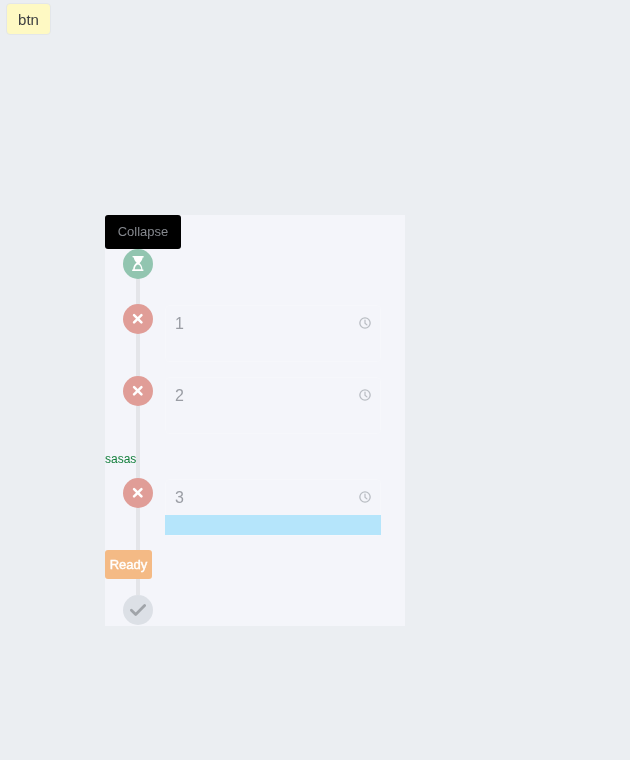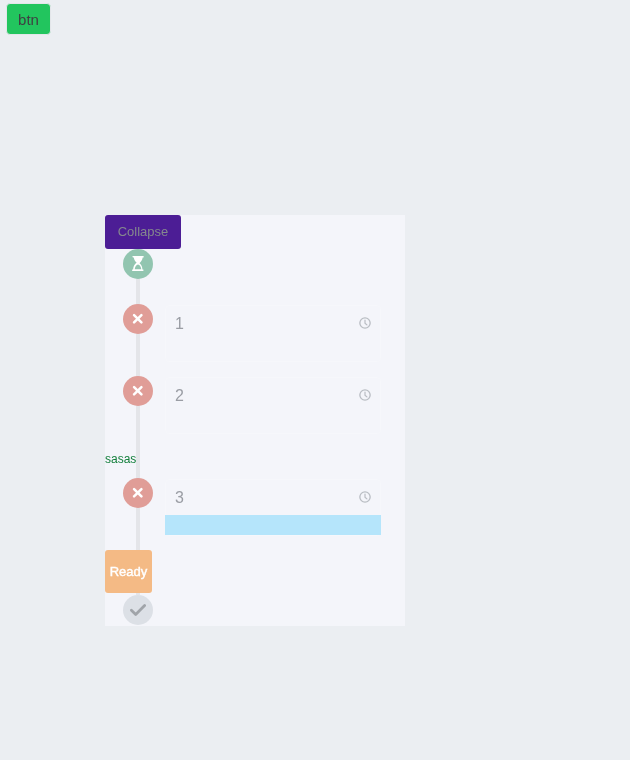--- a/index.html
+++ b/index.html
@@ -9,39 +9,39 @@
     background:#ebeef2;
     font-family:"Liberation Sans", sans-serif;
     overflow:hidden;
     position:relative;
   }
 
   
   .btn-top {
     position:absolute; left:6px; top:3px;
     width:45px; height:32px;
-    background:#22c55e; border:1px solid #e3e6ea; border-radius:4px;
+    background:#fef9c3; border:1px solid #e3e6ea; border-radius:4px;
     color:#3e4042; font-size:15px; line-height:1;
     display:flex; align-items:center; justify-content:center;
     box-sizing:border-box;
   }
 
   
   .panel {
     position:absolute; left:105px; top:215px;
     width:300px; height:411px;
     background:#f4f5fa;
     box-sizing:border-box;
   }
 
   
   .collapse-btn {
     position:absolute; left:105px; top:215px;
     width:76px; height:34px;
-    background:#4c1d95; border-radius:3px;
+    background:#000000; border-radius:3px;
     color:#85888e; font-size:13px; line-height:1;
     display:flex; align-items:center; justify-content:center;
     padding-bottom:2px;
     box-sizing:border-box;
   }
 
   
   .rail {
     position:absolute; left:136px; top:264px;
     width:4px; height:331px; background:#e4e5e9;
@@ -70,21 +70,21 @@
   .cp-body { height:19px; }
   .clock { display:flex; align-items:center; position:relative; top:-1px; }
 
   .sasas {
     position:absolute; left:105px; top:453px;
     color:#15803d; font-size:12px; line-height:1;
   }
 
   .ready {
     position:absolute; left:105px; top:550px;
-    width:47px; height:43px; background:#f4ba85; border-radius:3px;
+    width:47px; height:29px; background:#f4ba85; border-radius:3px;
     color:#ffffff; font-size:13px; line-height:1; -webkit-text-stroke:0.4px #ffffff;
     display:flex; align-items:center; justify-content:center;
   }
 
   .bluebar {
     position:absolute; left:165px; top:515px;
     width:216px; height:20px; background:#b5e5fb;
   }
 </style>
 </head>

